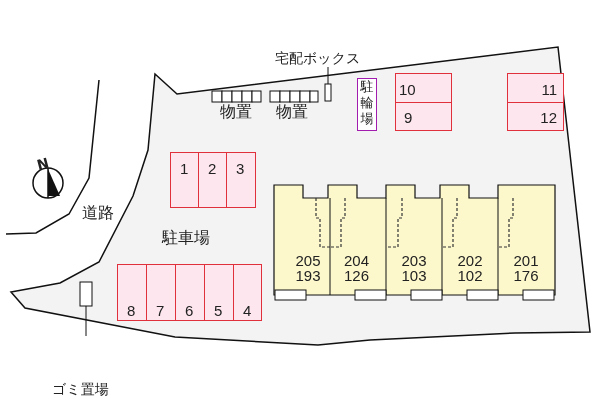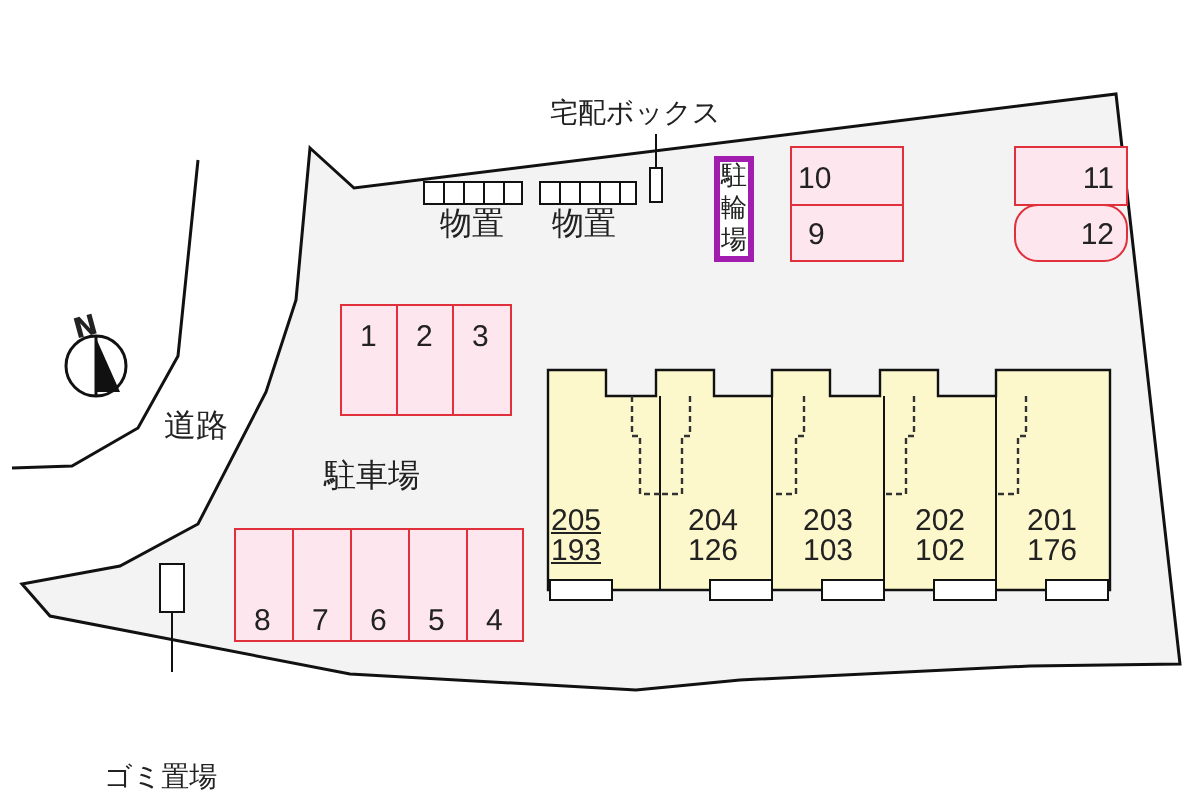--- a/index.html
+++ b/index.html
@@ -5,21 +5,21 @@
     html, body { margin: 0; padding: 0; background: #ffffff; }
     body { width: 600px; height: 400px; position: relative; overflow: hidden;
            font-family: "DejaVu Sans", "Liberation Sans", sans-serif; color: #222; }
     svg.map { position: absolute; left: 0; top: 0; }
     .lbl { position: absolute; font-size: 16px; line-height: 1; white-space: nowrap; color: #222; }
     .lbl-sm { font-size: 14px; }
     .spot { position: absolute; background: #fde6ee; border: 1px solid #e0303c; box-sizing: border-box;
             font-family: "Liberation Sans", sans-serif; font-size: 15px; color: #222; margin-left: 10px; }
     .spot span { position: absolute; }
     .unit-num { position: absolute; font-family: "Liberation Sans", sans-serif; font-size: 15px; line-height: 15px; text-align: center; color: #222; }
-    .bike-lbl { position: absolute; left: 357px; top: 78px; width: 20px; height: 53px; border: 3px solid #a21caf;
+    .bike-lbl { position: absolute; left: 357px; top: 78px; width: 20px; height: 53px; border: 1px solid #a21caf;
                 background: #fff; box-sizing: border-box; font-size: 13px; line-height: 16px; text-align: center; }
   </style>
 </head>
 <body>
 
 <svg class="map" width="600" height="400" viewBox="0 0 600 400">
 
   <path d="M99,80 L89,178 L69,214 L36,233 L6,234" fill="none" stroke="#111" stroke-width="1.5"></path>
 
   <path d="M155,74 L177,94 L558,47 L590,332 L515,333 L370,340 L318,345 L175,337 L25,308 L11,292 L60,283 L99,262 L133,196 L148,150 Z" fill="#f3f3f3" stroke="#111" stroke-width="1.5"></path>
@@ -67,21 +67,21 @@
     <g fill="#fff" stroke="#111" stroke-width="1">
       <rect x="275" y="290" width="31" height="10"></rect>
       <rect x="355" y="290" width="31" height="10"></rect>
       <rect x="411" y="290" width="31" height="10"></rect>
       <rect x="467" y="290" width="31" height="10"></rect>
       <rect x="523" y="290" width="31" height="10"></rect>
     </g>
   </g>
 </svg>
 
-<div class="lbl lbl-sm" style="left:275px;top:51px;font-family:Liberation Serif, serif;">宅配ボックス</div>
+<div class="lbl lbl-sm" style="left:275px;top:51px;">宅配ボックス</div>
 <div class="lbl" style="left:220px;top:104px;">物置</div>
 <div class="lbl" style="left:276px;top:104px;">物置</div>
 <div class="bike-lbl">駐輪場</div>
 <div class="lbl" style="left:82px;top:205px;">道路</div>
 <div class="lbl" style="left:162px;top:230px;">駐車場</div>
 <div class="lbl lbl-sm" style="left:52px;top:342px;margin-top:40px;">ゴミ置場</div>
 <div class="lbl lbl-sm" style="left:37px;top:157px;font-weight:bold;transform:rotate(-15deg);">N</div>
 
 <div class="spot" style="left:160px;top:152px;width:29px;height:56px;">
     <span style="left:9px;top:7px;">1</span>
@@ -112,25 +112,25 @@
 <div class="spot" style="left:385px;top:73px;width:57px;height:30px;">
     <span style="left:3px;top:7px;">10</span>
   </div>
 <div class="spot" style="left:385px;top:102px;width:57px;height:29px;">
     <span style="left:8px;top:6px;">9</span>
   </div>
 
 <div class="spot" style="left:497px;top:73px;width:57px;height:30px;text-align:center;">
     <span style="right:6px;top:7px;">11</span>
   </div>
-<div class="spot" style="left:497px;top:102px;width:57px;height:29px;border-radius:12px;">
+<div class="spot" style="left:497px;top:102px;width:57px;height:29px;">
     <span style="right:6px;top:6px;">12</span>
   </div>
 
-<div class="unit-num" style="left:262px;top:253px;width:52px;text-decoration:underline;">
+<div class="unit-num" style="left:282px;top:253px;width:52px;">
   <div>205</div>
     <div>193</div>
 </div>
 <div class="unit-num" style="left:332px;top:253px;width:49px;">
   <div>204</div>
     <div>126</div>
 </div>
 <div class="unit-num" style="left:388px;top:253px;width:52px;">
   <div>203</div>
     <div>103</div>

